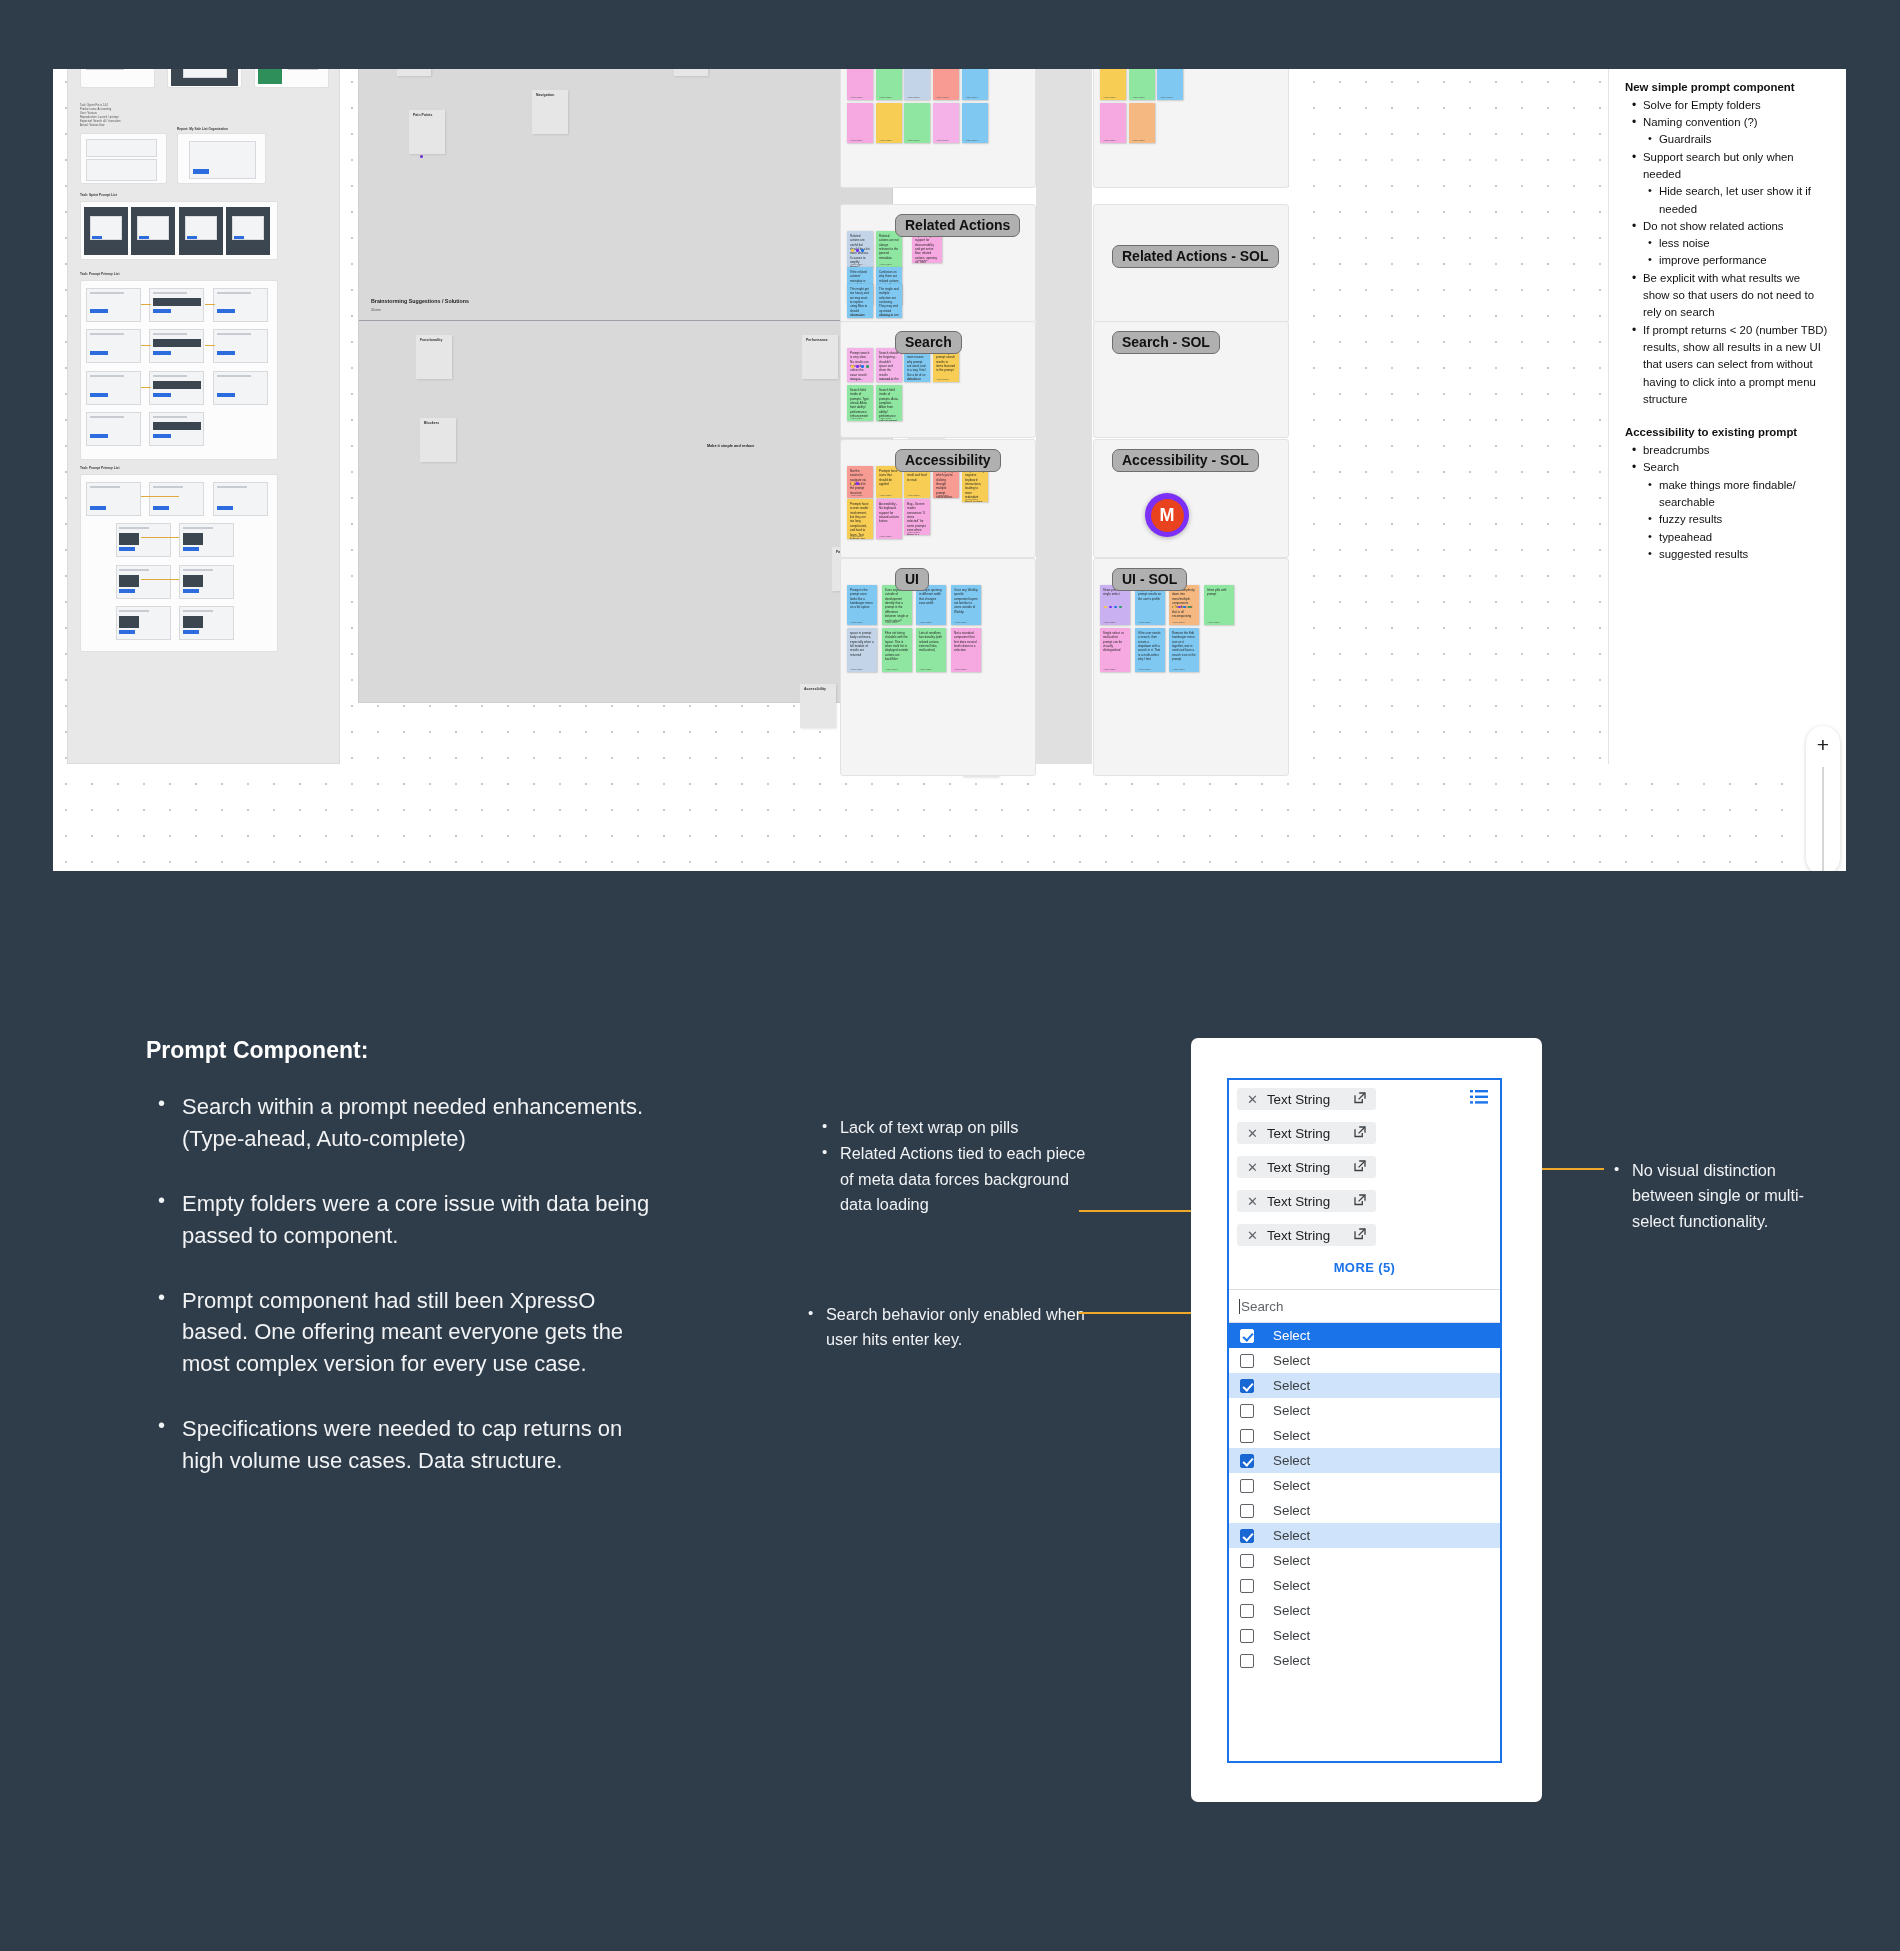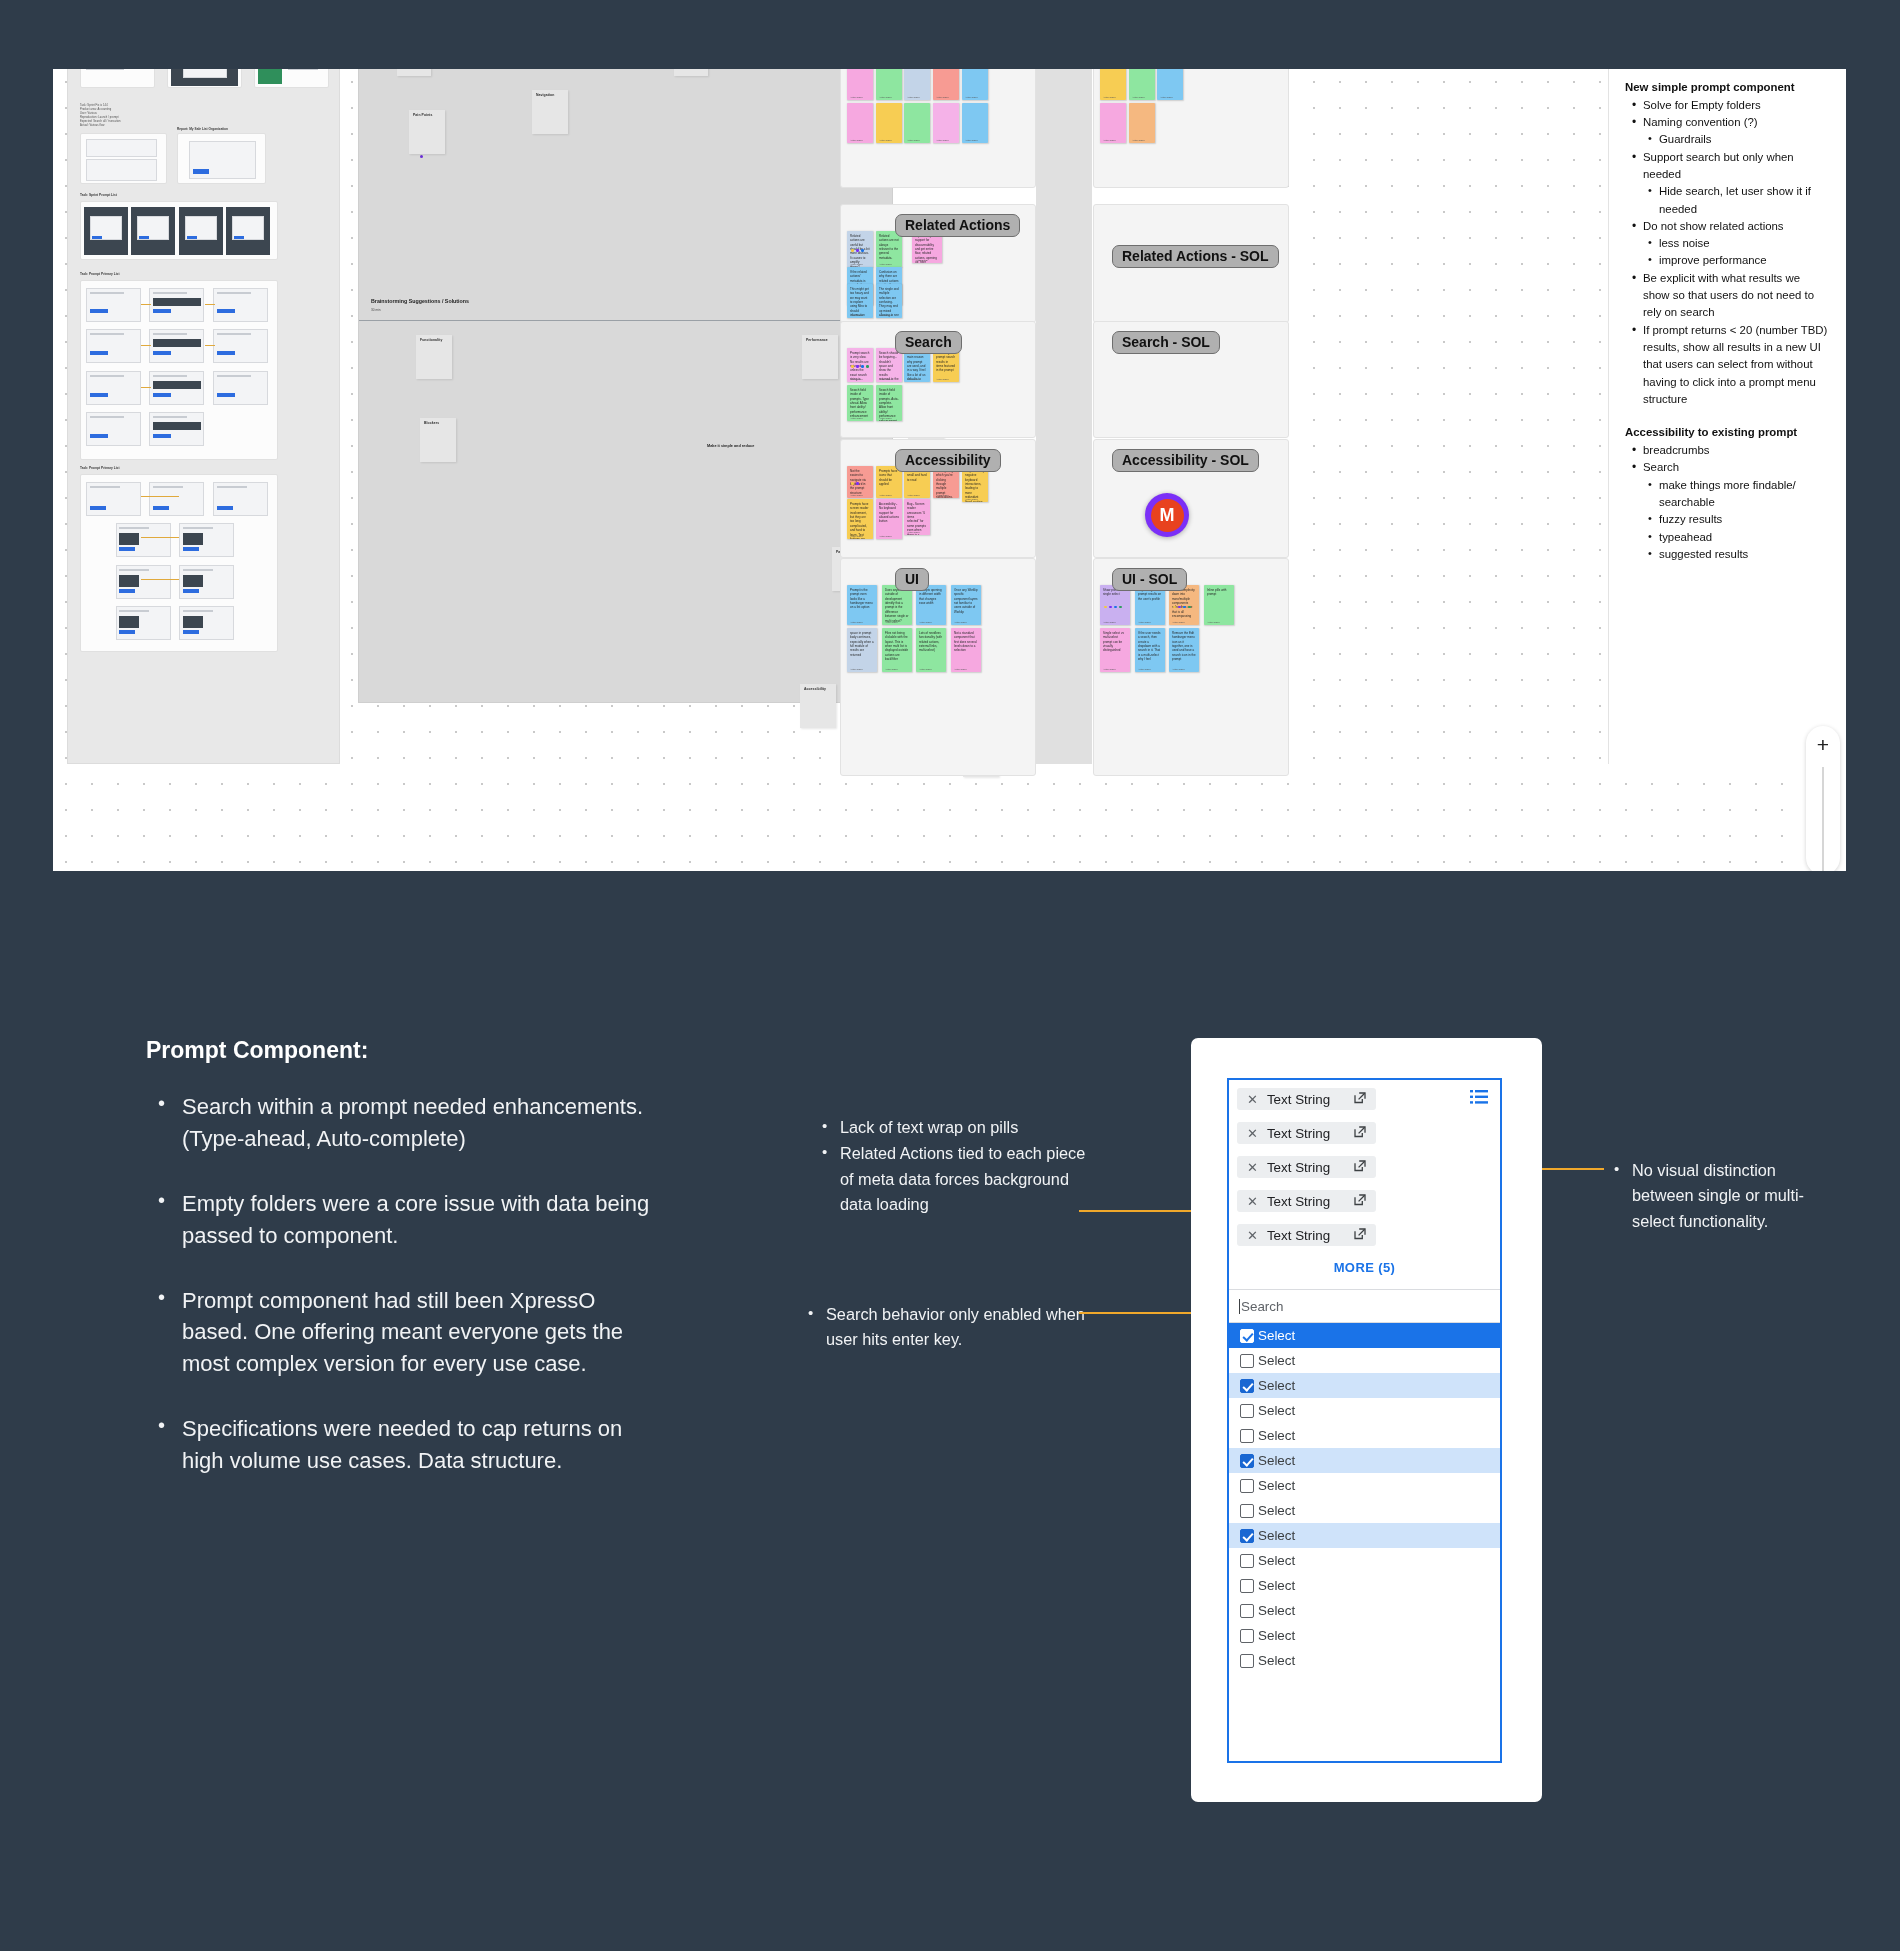--- a/index.html
+++ b/index.html
@@ -225,21 +225,21 @@
     color: #1a73e8; letter-spacing: 0.4px; padding: 2px 0 10px;
   }
   .search-row {
     border-top: 1px solid #dadce0; border-bottom: 1px solid #dadce0;
     height: 34px; display: flex; align-items: center; padding: 0 10px;
   }
   .search-caret { width: 1px; height: 15px; background: #3c4043; margin-right: 1px; }
   .search-ph { font-size: 13.4px; color: #5f6368; }
   .opt {
     height: 25px; display: flex; align-items: center;
-    padding-left: 11px; gap: 4px; background: #fff;
+    padding-left: 11px; gap: 19px; background: #fff;
   }
   .opt.sel-strong { background: #1a73e8; }
   .opt.sel-light  { background: #cfe3fa; }
   .cb {
     width: 14px; height: 14px; border: 1.6px solid #5f6368;
     border-radius: 2px; background: #fff; flex: none;
     position: relative;
   }
   .cb.on { background: #1967d2; border-color: #1967d2; }
   .cb.on::after {

